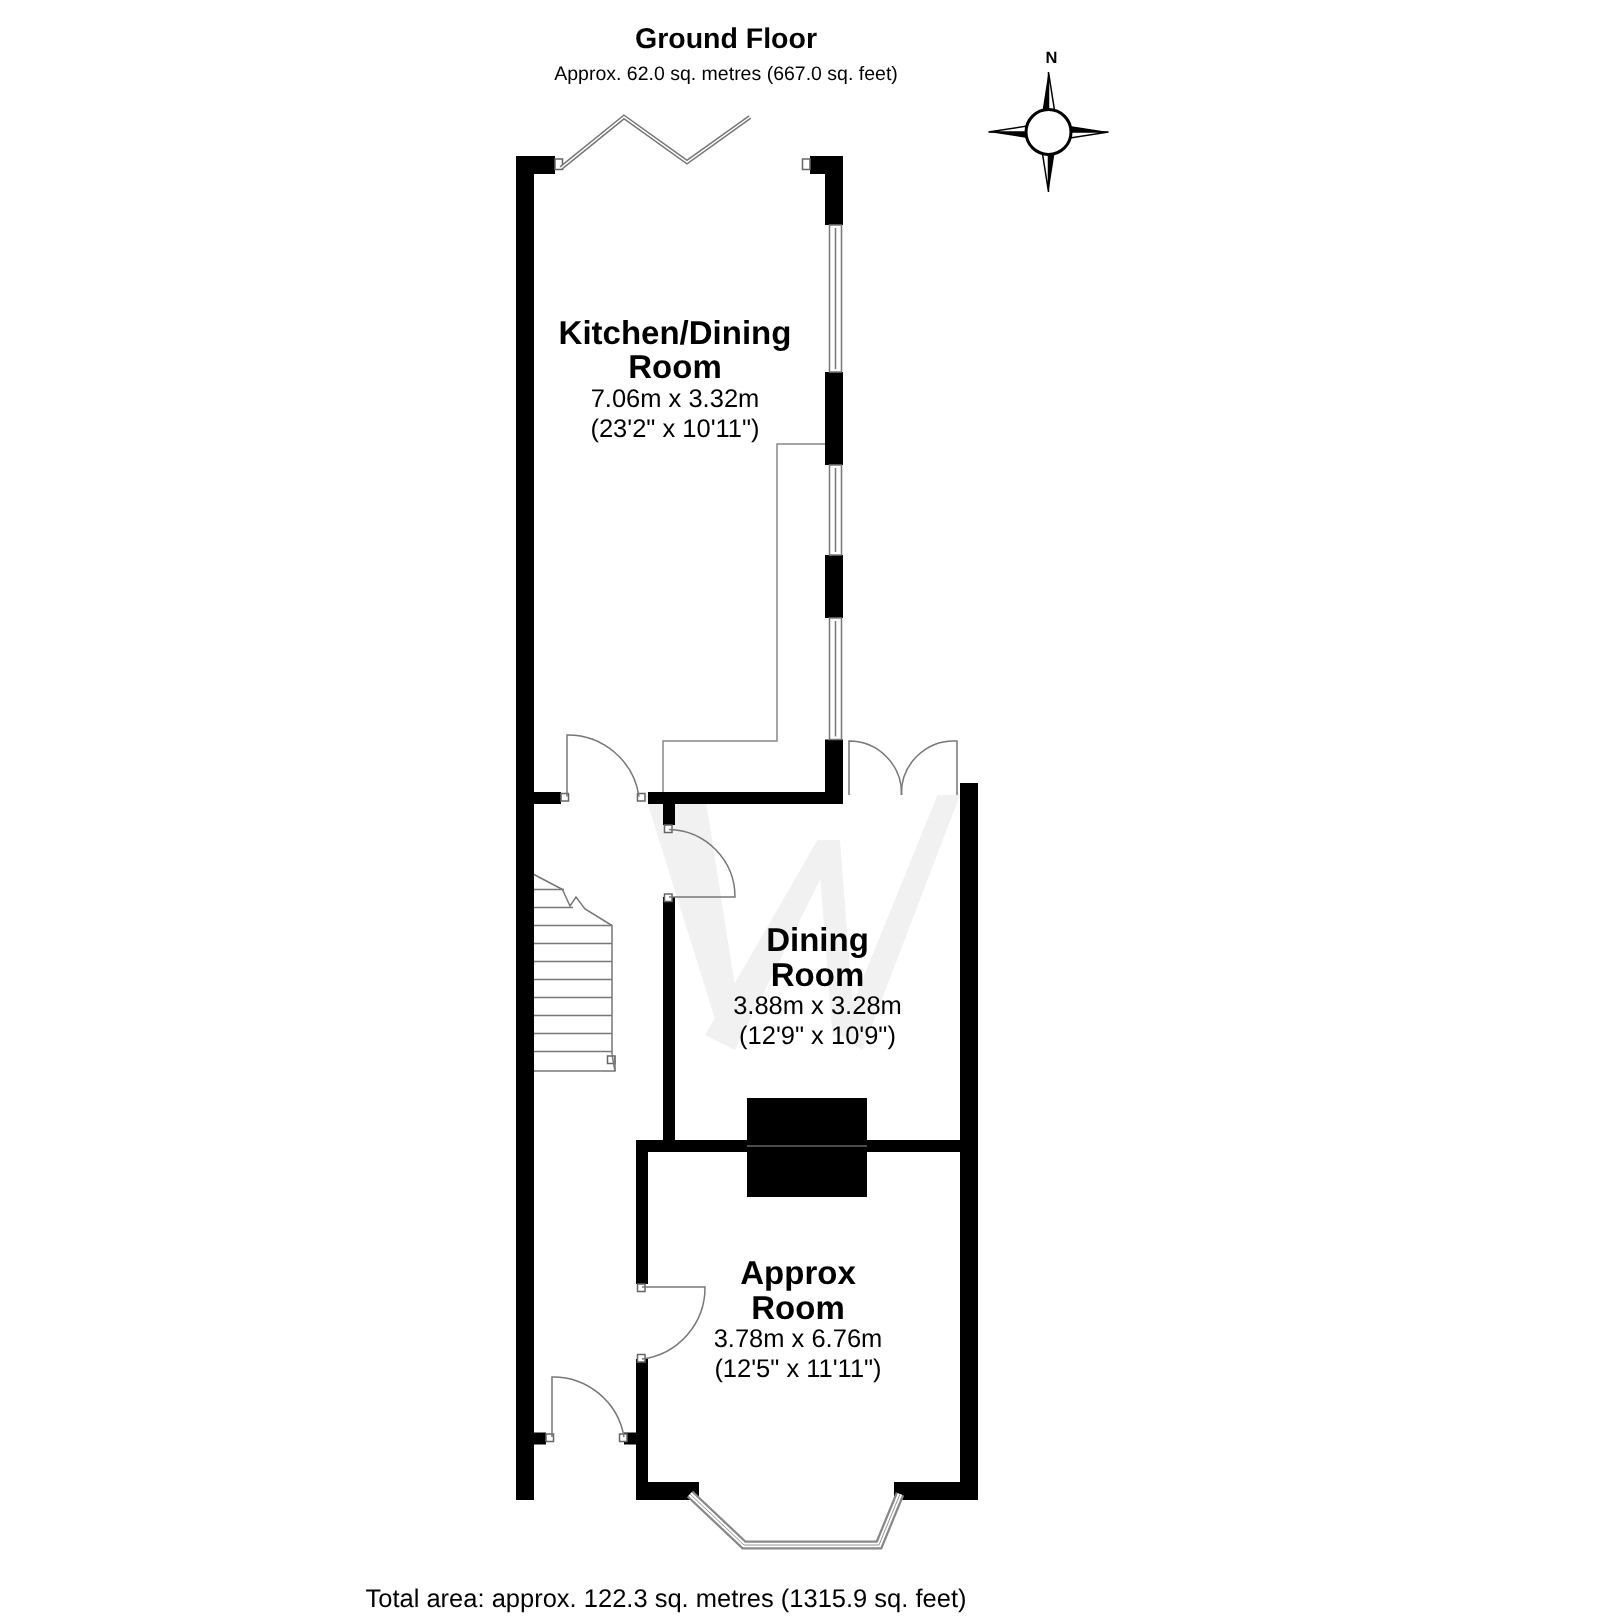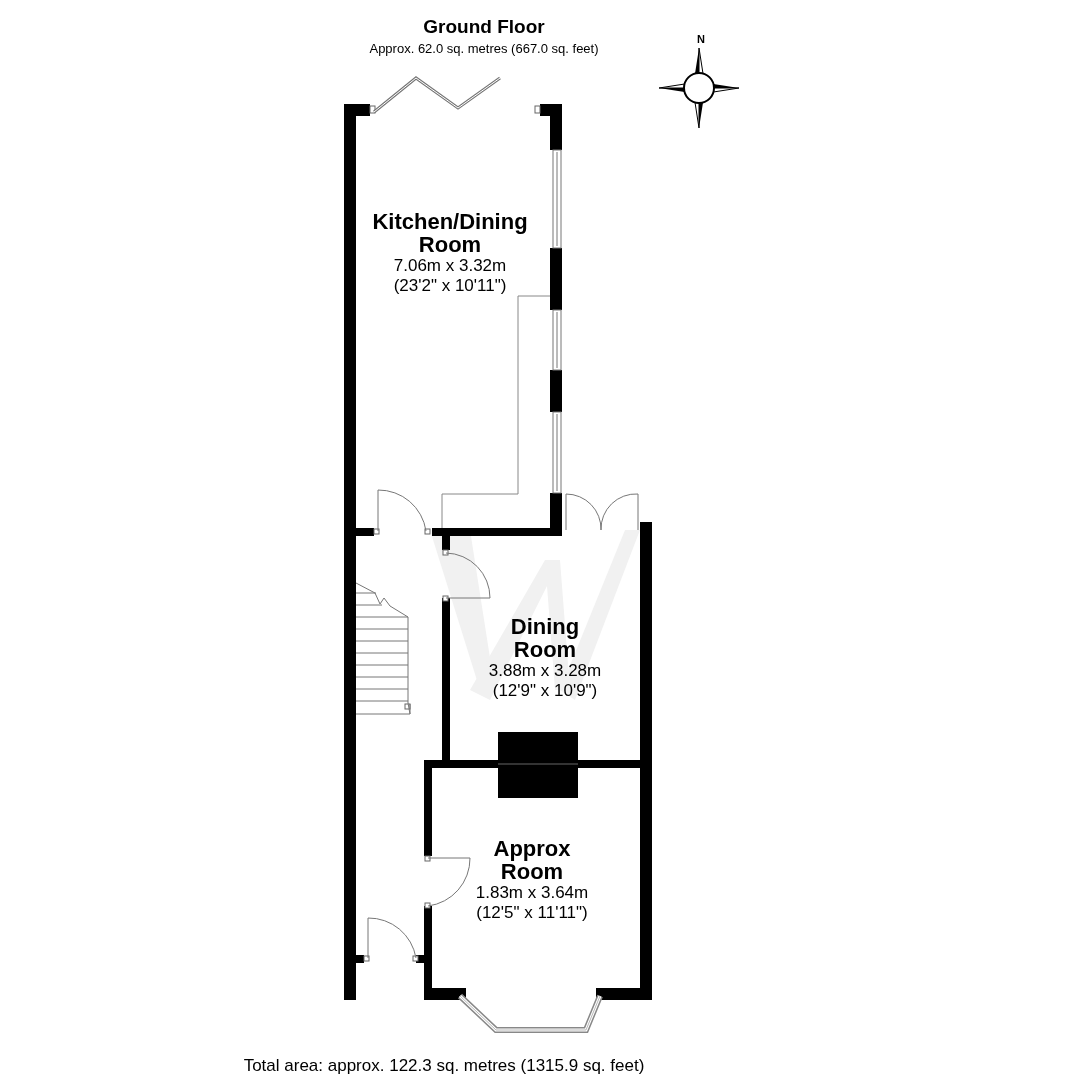--- a/index.html
+++ b/index.html
@@ -162,17 +162,17 @@
 <div class="room-label" style="left:470px; top:590px; width:150px;margin-top:25px;">
   <span class="room-name">Dining</span>
   <span class="room-name">Room</span>
   <span class="room-dim">3.88m x 3.28m</span>
   <span class="room-dim">(12'9" x 10'9")</span>
 </div>
 
 <div class="room-label" style="left:457px; top:837px; width:150px;">
   <span class="room-name">Approx</span>
   <span class="room-name">Room</span>
-  <span class="room-dim">1.83m x 3.64m</span>
+  <span class="room-dim">3.78m x 6.76m</span>
   <span class="room-dim">(12'5" x 11'11")</span>
 </div>
 
 <div class="footer">Total area: approx. 122.3 sq. metres (1315.9 sq. feet)</div>
 
 </body></html>

